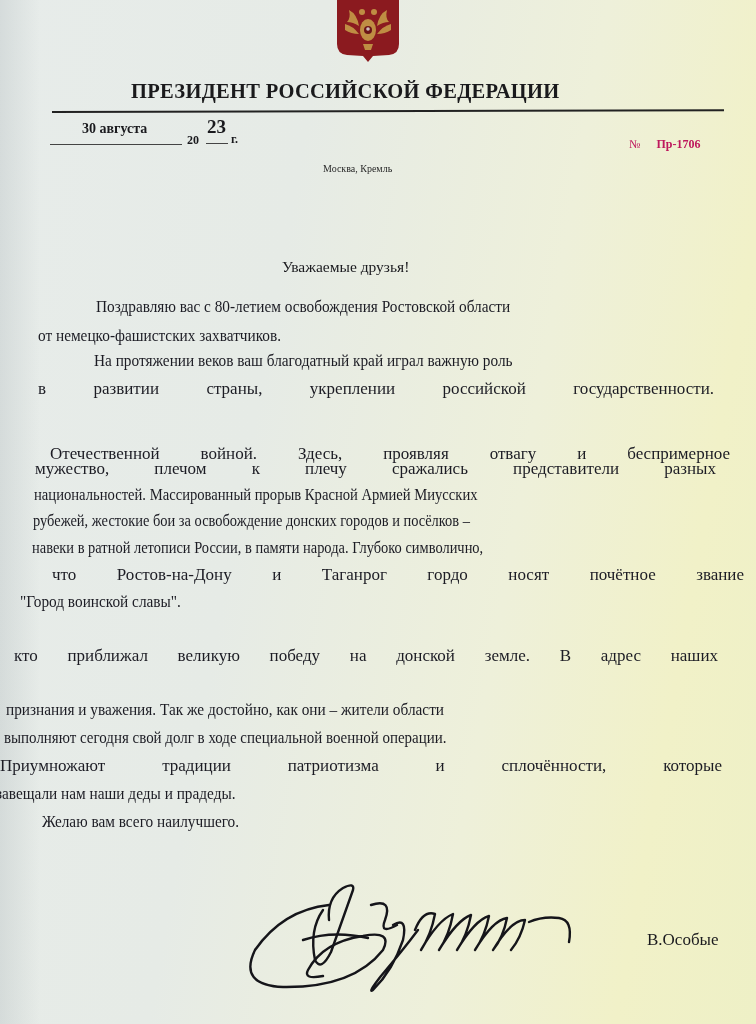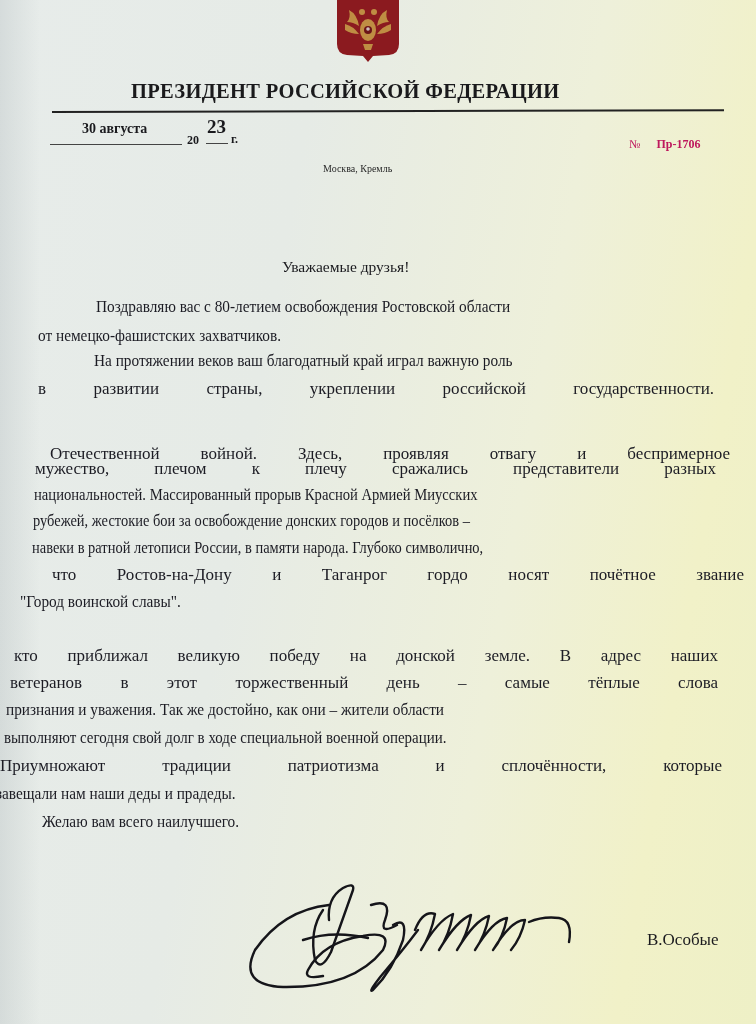--- a/index.html
+++ b/index.html
@@ -215,21 +215,20 @@
   <div class="body-line" style="left:94px; top:352px; transform:scaleX(0.9);">На протяжении веков ваш благодатный край играл важную роль</div>
   <div class="body-line just" style="left:38px; top:380px; width:676px;">в развитии страны, укреплении российской государственности.</div>
   <div class="body-line just" style="left:50px; top:433px; width:680px;margin-top:12px;">Отечественной войной. Здесь, проявляя отвагу и беспримерное</div>
   <div class="body-line just" style="left:35px; top:460px; width:681px;">мужество, плечом к плечу сражались представители разных</div>
   <div class="body-line" style="left:34px; top:486px; transform:scaleX(0.86);">национальностей. Массированный прорыв Красной Армией Миусских</div>
   <div class="body-line" style="left:33px; top:512px; transform:scaleX(0.85);">рубежей, жестокие бои за освобождение донских городов и посёлков –</div>
   <div class="body-line" style="left:32px; top:539px; transform:scaleX(0.85);">навеки в ратной летописи России, в памяти народа. Глубоко символично,</div>
   <div class="body-line just" style="left:22px; top:566px; width:692px;margin-left:30px;">что Ростов-на-Дону и Таганрог гордо носят почётное звание</div>
   <div class="body-line" style="left:20px; top:593px; transform:scaleX(0.9);">"Город воинской славы".</div>
   <div class="body-line just" style="left:14px; top:647px; width:704px;">кто приближал великую победу на донской земле. В адрес наших</div>
-  <div class="body-line just" style="left:10px; top:674px; width:708px;">ветеранов в этот торжественный день – самые тёплые слова</div>
   <div class="body-line" style="left:6px; top:701px; transform:scaleX(0.9);">признания и уважения. Так же достойно, как они – жители области</div>
   <div class="body-line" style="left:4px; top:729px; transform:scaleX(0.88);">выполняют сегодня свой долг в ходе специальной военной операции.</div>
   <div class="body-line just" style="left:0px; top:757px; width:722px;">Приумножают традиции патриотизма и сплочённости, которые</div>
   <div class="body-line" style="left:-4px; top:785px; transform:scaleX(0.9);">завещали нам наши деды и прадеды.</div>
   <div class="body-line" style="left:42px; top:813px; transform:scaleX(0.9);">Желаю вам всего наилучшего.</div>
 
   <svg class="signature" viewBox="0 0 370 120" fill="none" stroke="#15151a" stroke-width="2.4" stroke-linecap="round" stroke-linejoin="round">
     <path d="M86,25 Q40,30 12,70 Q-5,105 40,107 Q110,108 140,70 Q150,50 120,56 Q80,62 65,90 Q60,100 80,96"></path>
     <path d="M80,30 Q66,50 72,80 Q78,92 88,72 L110,10 Q112,2 100,8 Q84,18 86,40"></path>
     <path d="M60,60 Q90,50 125,58"></path>

